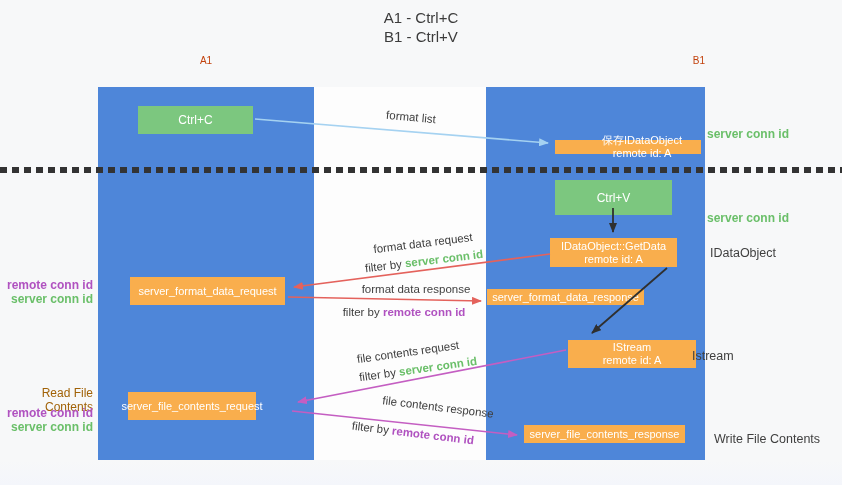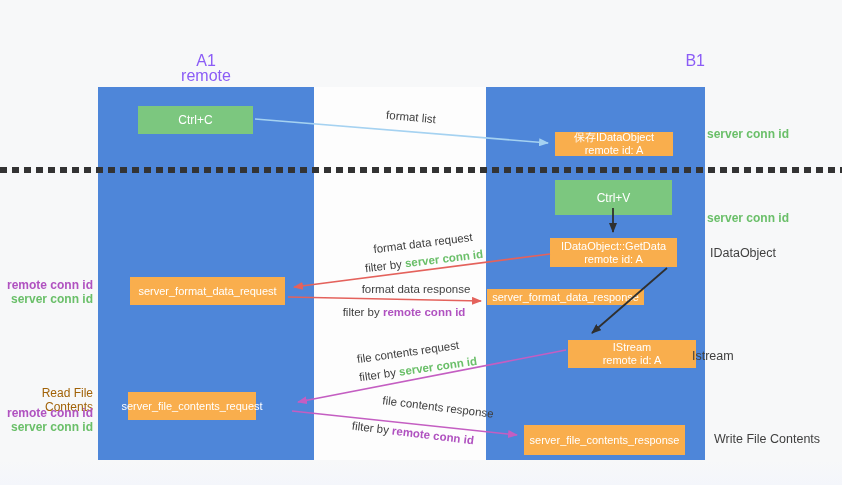--- a/index.html
+++ b/index.html
@@ -4,21 +4,21 @@
 <style>
   html,body{margin:0;padding:0;}
   body{font-family:"Liberation Sans","DejaVu Sans",sans-serif;background:#f7f8f9;}
   #canvas{position:relative;width:842px;height:485px;background:#f7f8f9;overflow:hidden;}
   .mid-strip{position:absolute;left:314px;top:87px;width:172px;height:373px;background:#fdfdfd;z-index:0;}
   .bottom-strip{position:absolute;left:0;top:460px;width:842px;height:25px;background:linear-gradient(#f7f8f9,#f4f6fb);z-index:0;}
   .lifeline{position:absolute;top:87px;height:373px;background:#4e86d9;z-index:1;}
   .lifeline.left{left:98px;width:216px;}
   .lifeline.right{left:486px;width:219px;}
   .title{position:absolute;left:0;top:8px;width:842px;text-align:center;color:#3b3b3b;font-size:15px;line-height:19px;z-index:4;}
-  .col-header{position:absolute;top:53px;text-align:center;color:#8b5cf6;font-size:16px;line-height:15px;z-index:4;}
+  .col-header{position:absolute;top:53px;text-align:center;color:#c2410c;font-size:10px;line-height:15px;z-index:4;}
   .col-header.left{left:98px;width:216px;}
   .col-header.right{left:486px;width:219px;text-align:right;}
   .dotted-line{position:absolute;left:0;top:167px;width:842px;height:6px;z-index:3;
     background:repeating-linear-gradient(90deg,#333 0 7px,transparent 7px 12px);}
   .node{position:absolute;display:flex;flex-direction:column;align-items:center;justify-content:center;
     color:#fff;text-align:right;z-index:2;font-size:12px;}
   .node.green{background:#7cc77f;}
   .node.orange{background:#f9ae4d;}
   .node .l2{font-size:11px;line-height:13px;}
   svg.arrows{position:absolute;left:0;top:0;z-index:3;pointer-events:none;}
@@ -29,39 +29,42 @@
   .side-left{position:absolute;left:0;width:93px;text-align:right;font-size:12px;line-height:14px;z-index:4;}
 </style>
 </head>
 <body>
 
 <div id="canvas">
 
   <div class="mid-strip"></div>
   <div class="bottom-strip"></div>
 
+  <div class="title">
+    <div>A1 - Ctrl+C</div>
+    <div>B1 - Ctrl+V</div>
+  </div>
 
   <div class="col-header left">
     <div>A1</div>
-    <div>remote</div>
   </div>
   <div class="col-header right">
     <div>B1</div>
   </div>
 
   <div class="lifeline left"></div>
   <div class="lifeline right"></div>
 
   <div class="dotted-line"></div>
 
   <div class="node green" style="left:138px;top:106px;width:115px;height:28px;">
     <span>Ctrl+C</span>
   </div>
 
-  <div class="node orange" style="left:555px;top:132px;width:118px;height:24px;">
+  <div class="node orange" style="left:555px;top:140px;width:118px;height:14px;padding-left:28px;">
     <span class="l2">保存IDataObject</span>
     <span class="l2">remote id: A</span>
   </div>
 
   <div class="node green" style="left:555px;top:180px;width:117px;height:35px;">
     <span>Ctrl+V</span>
   </div>
 
   <div class="node orange" style="left:550px;top:238px;width:127px;height:29px;">
     <span class="l2">IDataObject::GetData</span>
@@ -78,21 +81,21 @@
 
   <div class="node orange" style="left:568px;top:340px;width:128px;height:28px;">
     <span class="l2">IStream</span>
     <span class="l2">remote id: A</span>
   </div>
 
   <div class="node orange" style="left:128px;top:392px;width:128px;height:28px;">
     <span class="l2">server_file_contents_request</span>
   </div>
 
-  <div class="node orange" style="left:524px;top:425px;width:161px;height:30px;">
+  <div class="node orange" style="left:524px;top:425px;width:161px;height:18px;">
     <span class="l2">server_file_contents_response</span>
   </div>
 
   <svg class="arrows" width="842" height="485">
     <defs>
       <marker id="ah-blue" markerUnits="userSpaceOnUse" markerWidth="10" markerHeight="8" refX="9" refY="4" orient="auto">
         <path d="M0,0 L10,4 L0,8 z" fill="#a5d2f1"></path>
       </marker>
       <marker id="ah-black" markerUnits="userSpaceOnUse" markerWidth="10" markerHeight="8" refX="9" refY="4" orient="auto">
         <path d="M0,0 L10,4 L0,8 z" fill="#2f2f2f"></path>

